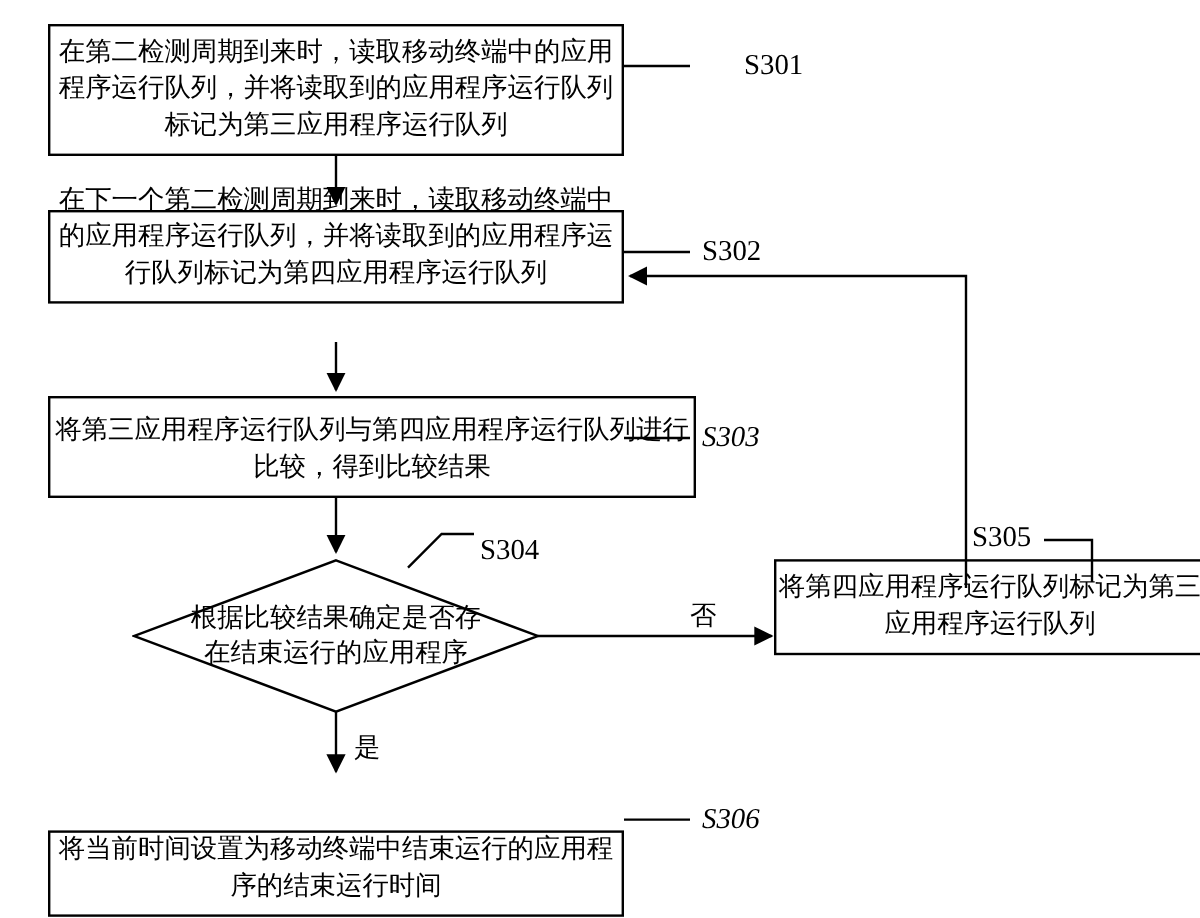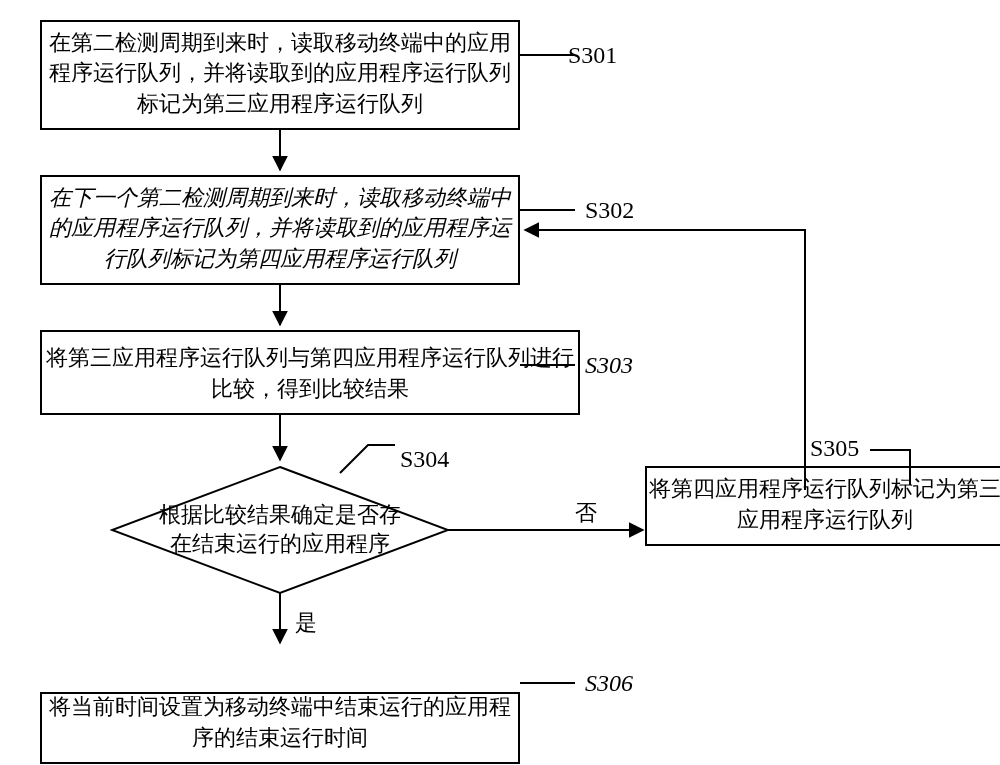--- a/index.html
+++ b/index.html
@@ -71,27 +71,27 @@
     </marker>
   </defs>
 </svg>
 
 <div class="box" style="left:40px; top:20px; width:480px; height:110px;">
   <span>在第二检测周期到来时，读取移动终端中的应用程序运行队列，并将读取到的应用程序运行队列标记为第三应用程序运行队列</span>
 </div>
 <svg class="arrow" style="left:520px; top:45px; width:60px; height:20px;">
   <line x1="0" y1="10" x2="55" y2="10" stroke="#000" stroke-width="2"></line>
 </svg>
-<div class="lbl" style="left:568px; top:42px;">S301</div>
+<div class="lbl" style="left:620px; top:42px;">S301</div>
 
 <svg class="arrow" style="left:270px; top:130px; width:20px; height:45px;">
   <line x1="10" y1="0" x2="10" y2="40" stroke="#000" stroke-width="2" marker-end="url(#ah)"></line>
 </svg>
 
-<div class="box" style="left:40px; top:175px; width:480px; height:110px;font-style:italic;">
+<div class="box" style="left:40px; top:175px; width:480px; height:78px;">
   <span>在下一个第二检测周期到来时，读取移动终端中的应用程序运行队列，并将读取到的应用程序运行队列标记为第四应用程序运行队列</span>
 </div>
 <svg class="arrow" style="left:520px; top:200px; width:60px; height:20px;">
   <line x1="0" y1="10" x2="55" y2="10" stroke="#000" stroke-width="2"></line>
 </svg>
 <div class="lbl" style="left:585px; top:197px;">S302</div>
 
 <svg class="arrow" style="left:270px; top:285px; width:20px; height:45px;">
   <line x1="10" y1="0" x2="10" y2="40" stroke="#000" stroke-width="2" marker-end="url(#ah)"></line>
 </svg>

